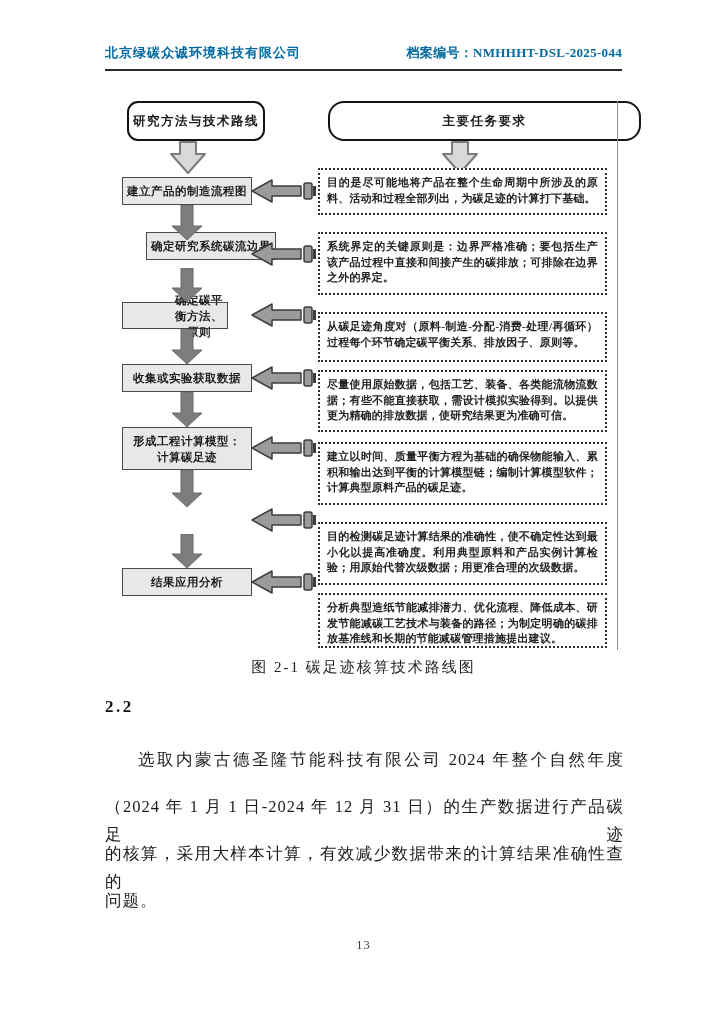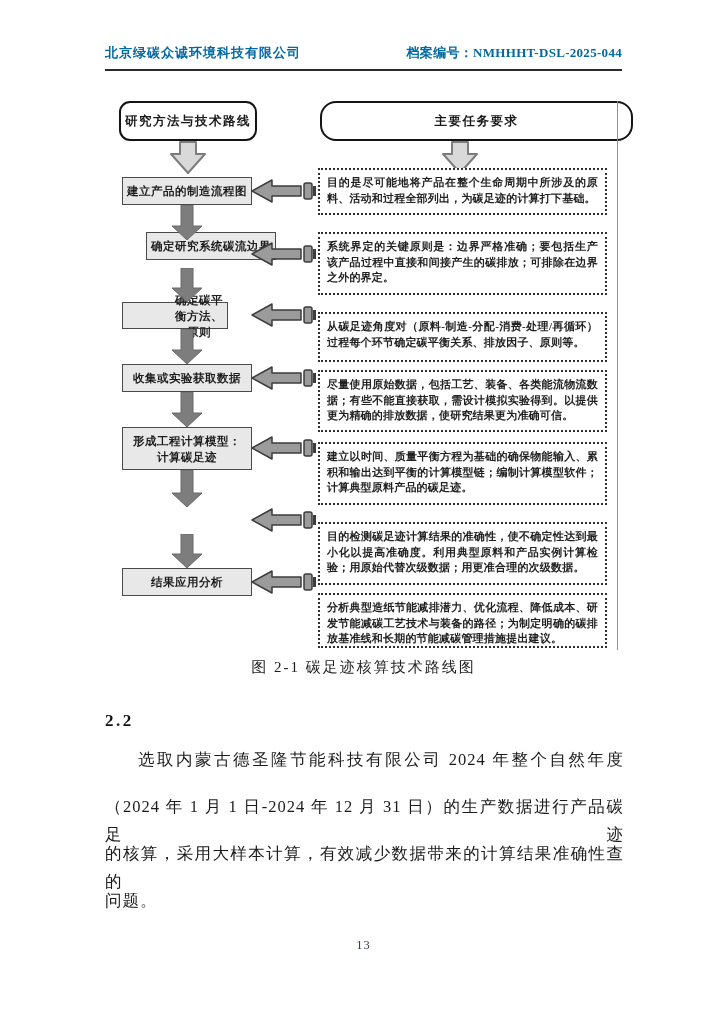--- a/index.html
+++ b/index.html
@@ -20,21 +20,21 @@
   }
   .doc-header .file-no{letter-spacing:0.3px;}
 
   
   .figure{position:absolute;left:105px;top:95px;width:517px;height:560px;}
 
   .hdr-box{
     position:absolute;box-sizing:border-box;
     border:2.5px solid #141414;border-radius:11px;background:#fff;
     display:flex;align-items:center;justify-content:center;
-    font-weight:bold;font-size:12.5px;letter-spacing:1.5px;color:#1a1a1a;
+    font-weight:bold;font-size:12.5px;letter-spacing:1.5px;color:#1a1a1a;margin-left:8px;
   }
   .step-box{
     position:absolute;box-sizing:border-box;
     border:1.6px solid #4a4a4a;background:#e8e8e8;
     display:flex;align-items:center;justify-content:center;text-align:center;
     font-weight:bold;font-size:11.5px;letter-spacing:0.5px;color:#1d1d1d;
     white-space:pre-line;line-height:16px;
   }
   .task-box{
     position:absolute;box-sizing:border-box;
@@ -45,21 +45,21 @@
   }
   .vline{position:absolute;border-left:1.3px solid #8f8f8f;}
 
   
   .caption{
     position:absolute;left:105px;top:658px;width:517px;text-align:center;
     font-size:15px;letter-spacing:2px;color:#1d1d1d;
   }
   .section-heading{
     position:absolute;left:105px;top:697px;display:flex;gap:8px;
-    font-size:17px;font-weight:bold;letter-spacing:2.5px;color:#111;margin-top:14px;
+    font-size:17px;font-weight:bold;letter-spacing:2.5px;color:#111;
   }
   .para-line{
     position:absolute;left:105px;width:519px;
     font-size:16.5px;line-height:28px;letter-spacing:1px;color:#1b1b1b;
     text-align:justify;text-align-last:justify;
   }
   .para-line.indent{text-indent:2em;}
   .para-line.last{text-align-last:left;}
 
   .page-number{

